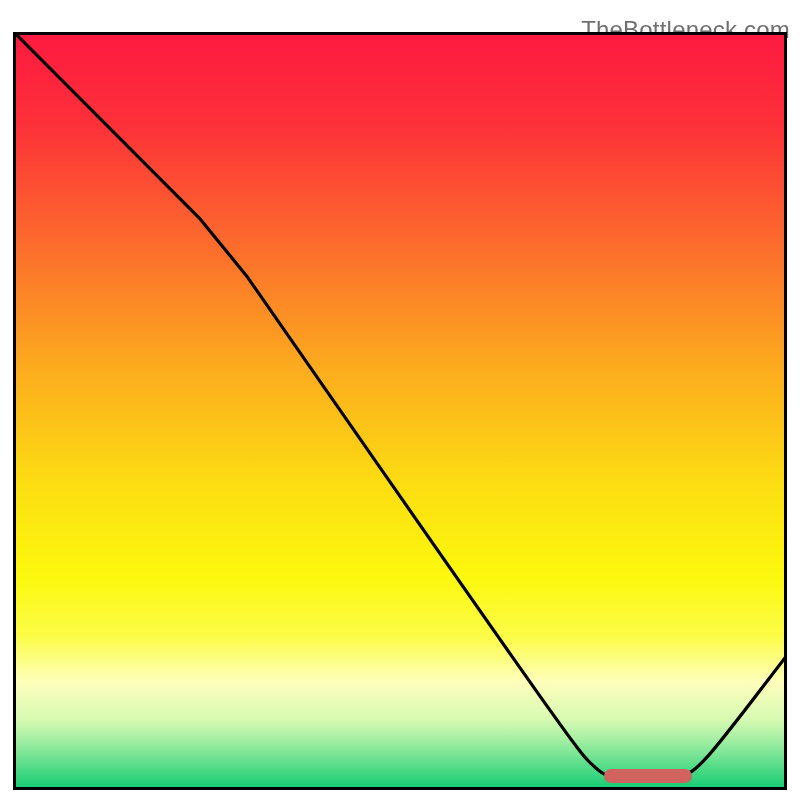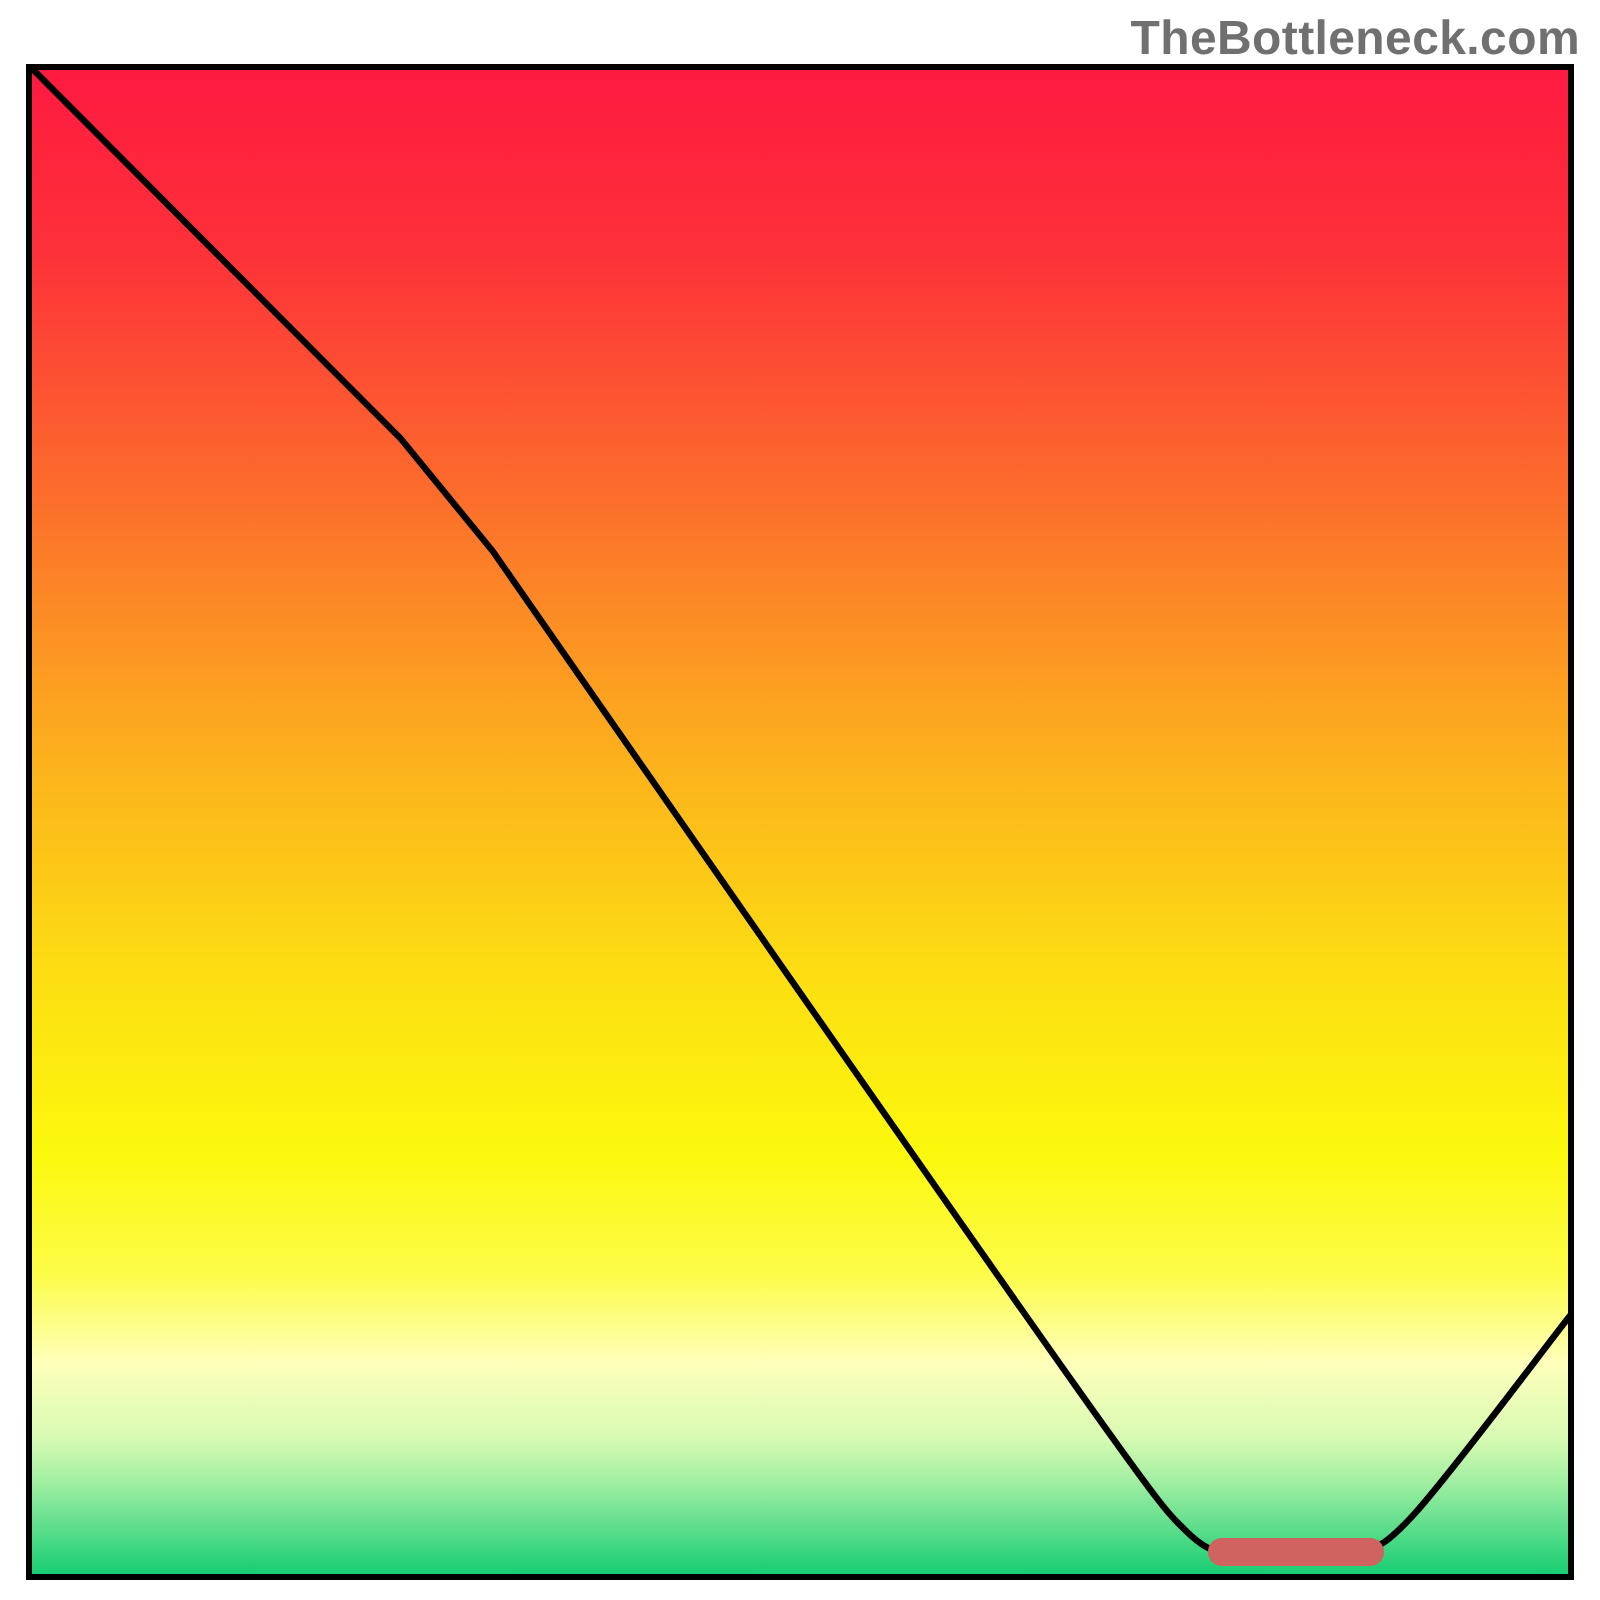--- a/index.html
+++ b/index.html
@@ -11,24 +11,24 @@
     font-family: Arial, Helvetica, sans-serif;
     background: #ffffff;
   }
   .stage {
     position: relative;
     width: 800px;
     height: 800px;
   }
   .watermark {
     position: absolute;
-    top: 6px;
+    top: 16px;
     right: 10px;
     font-size: 24px;
-    font-weight: 700;
+    font-weight: 400;
     color: #707070;
     font-family: Verdana, Arial, sans-serif;
     letter-spacing: 0.2px;
   }
   .plot {
     position: absolute;
     left: 13px;
     top: 32px;
     width: 774px;
     height: 758px;

